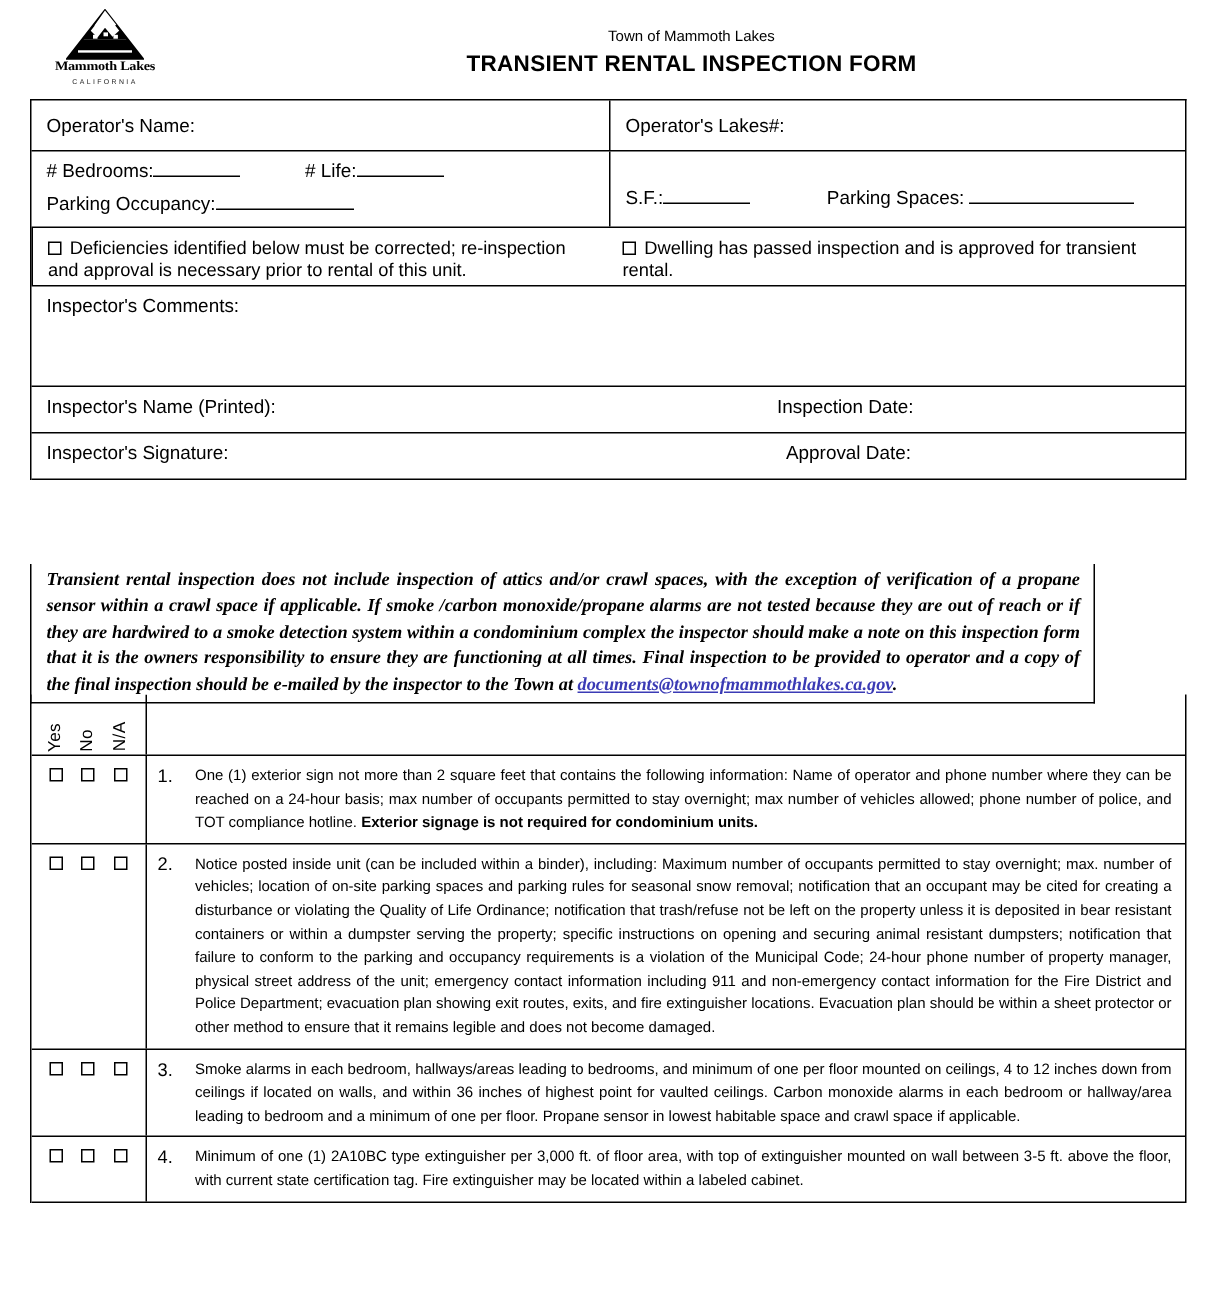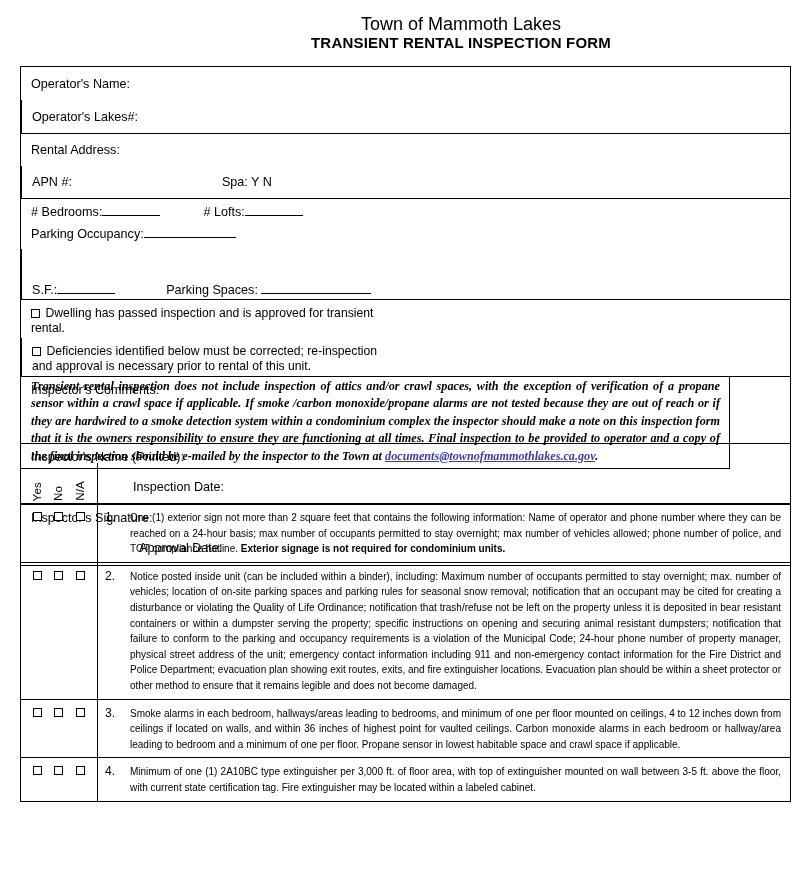--- a/index.html
+++ b/index.html
@@ -60,21 +60,21 @@
     color: #222;
   }
   .title-block {
     position: absolute;
     left: 130px;
     right: 20px;
     top: 16px;
     text-align: center;
   }
   .title-line1 {
-    font-size: 18px;
+    font-size: 10px;
     line-height: 17px;
     font-weight: normal;
   }
   .title-line2 {
     font-size: 15px;
     line-height: 19px;
     font-weight: bold;
     letter-spacing: 0.2px;
   }
 
@@ -87,21 +87,20 @@
     border: 1.6px solid #000;
     border-bottom: none;
     box-sizing: border-box;
     background: #fff;
   }
 
   .row {
     display: flex;
     border-bottom: 1.6px solid #000;
     box-sizing: border-box;
-    flex-direction: column;
   }
   .row:last-child { border-bottom: 1.6px solid #000; }
 
   .cell {
     box-sizing: border-box;
     padding: 5px 8px 4px 10px;
     font-size: 12.6px;
     line-height: 16px;
   }
   .cell-left  { width: 385px; }
@@ -119,21 +118,21 @@
   .cell.r1, .cell.r2 { display:flex; align-items:center; padding-top:0; padding-bottom:0; }
 
   .fieldline { display: inline-block; border-bottom: 1px solid #000; }
   .u-md { width: 58px; }
   .u-lg { width: 92px; }
   .u-xl { width: 110px; }
 
   .bedrooms-line { margin-bottom: 6px; }
   .spa-opts { margin-left: 150px; }
 
-  .sf-row { margin-top: 28px; }
+  .sf-row { margin-top: 18px; }
   .sf-gap { display:inline-block; width: 44px; }
 
   
   .cbx {
     display: inline-block;
     width: 8.5px;
     height: 8.5px;
     border: 1.2px solid #000;
     box-sizing: border-box;
     vertical-align: -0.5px;
@@ -235,74 +234,79 @@
 
   .clipped { overflow: hidden; }
 </style>
 </head>
 <body>
 
 <div class="page">
 
   <div class="header">
 
+    <div class="logo">
+      <svg width="52" height="34" viewBox="0 0 52 34">
+        <path d="M26 1 L51 33 L1 33 Z" fill="#ffffff" stroke="#000000" stroke-width="1.6"></path>
+        <path d="M26 1 L33.5 10.5 L30 13 L26.5 9.5 L22.5 14 L19 11 Z" fill="#ffffff" stroke="none"></path>
+        <path d="M10.5 20.5 L41.5 20.5 L51 33 L1 33 Z" fill="#000000"></path>
+        <path d="M10.5 20.5 L16 14 L21 19 L26 12.5 L31 18.5 L36.5 13.5 L41.5 20.5 Z" fill="#000000"></path>
+        <rect x="18" y="17.2" width="3" height="2.6" fill="#ffffff"></rect>
+        <rect x="25" y="15.6" width="3" height="2.6" fill="#ffffff"></rect>
+        <rect x="31.6" y="17.2" width="3" height="2.6" fill="#ffffff"></rect>
+        <rect x="8" y="27.5" width="36" height="1.6" fill="#ffffff"></rect>
+      </svg>
+      <div class="logo-wordmark">Mammoth Lakes</div>
+      <div class="logo-sub">CALIFORNIA</div>
+    </div>
 
     <div class="title-block">
       <div class="title-line1">Town of Mammoth Lakes</div>
       <div class="title-line2">TRANSIENT RENTAL INSPECTION FORM</div>
     </div>
   </div>
 
   <div class="form-table">
 
     <div class="row">
       <div class="cell cell-left r1">
         <span>Operator's Name:</span>
       </div>
       <div class="cell cell-right r1">
         <span>Operator's Lakes#:</span>
       </div>
     </div>
 
-    <div class="row">
-      <div class="cell cell-left r2">
-        <span>Rental Address:</span>
-      </div>
-      <div class="cell cell-right r2">
-        <span>APN #:</span>
-        <span class="spa-opts">Spa: Y   N</span>
-      </div>
-    </div>
 
     <div class="row">
       <div class="cell cell-left r3">
         <div class="bedrooms-line">
           <span># Bedrooms:</span><span class="fieldline u-md"></span>
           <span style="display:inline-block;width:36px;"></span>
-          <span># Lofts:</span><span class="fieldline u-md"></span>
+          <span># Life:</span><span class="fieldline u-md"></span>
         </div>
         <div>
           <span>Parking Occupancy:</span><span class="fieldline u-lg"></span>
         </div>
       </div>
       <div class="cell cell-right r3">
         <div class="sf-row">
           <span>S.F.:</span><span class="fieldline u-md"></span>
           <span class="sf-gap"></span>
           <span>Parking Spaces:</span> <span class="fieldline u-xl"></span>
         </div>
       </div>
     </div>
 
     <div class="row">
+      <div class="cell cell-right r4 decl">
+        <span class="cbx"></span><span>Deficiencies identified below must be corrected; re-inspection and approval is necessary prior to rental of this unit.</span>
+      </div>
       <div class="cell cell-left r4 decl">
         <span class="cbx"></span><span>Dwelling has passed inspection and is approved for transient rental.</span>
-      </div>
-      <div class="cell cell-right r4 decl">
-        <span class="cbx"></span><span>Deficiencies identified below must be corrected; re-inspection and approval is necessary prior to rental of this unit.</span>
       </div>
     </div>
 
     <div class="row">
       <div class="cell cell-full r-comments">
         <span>Inspector's Comments:</span>
       </div>
     </div>
 
     <div class="row">

